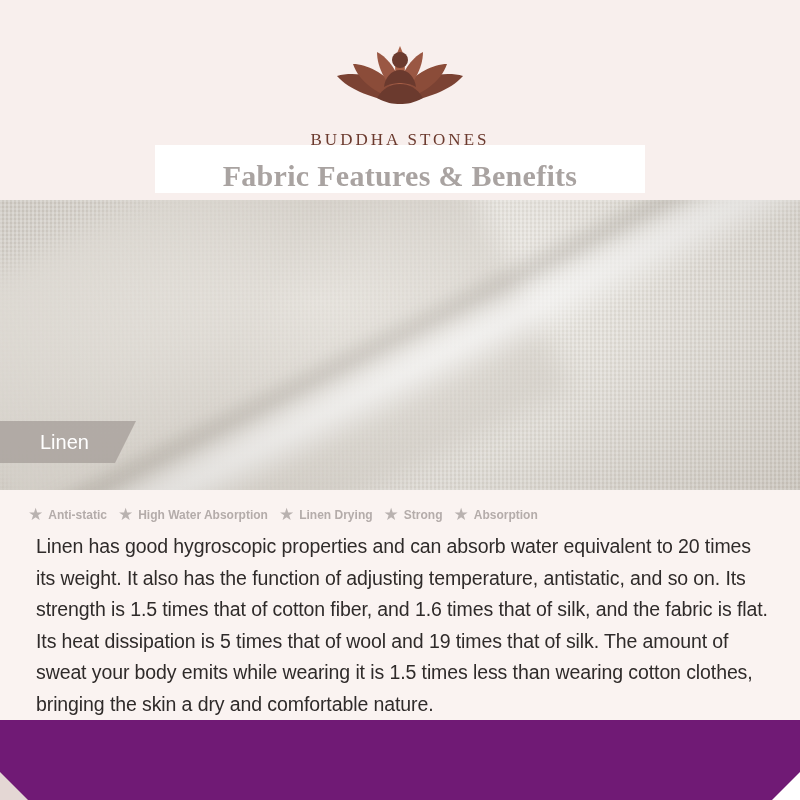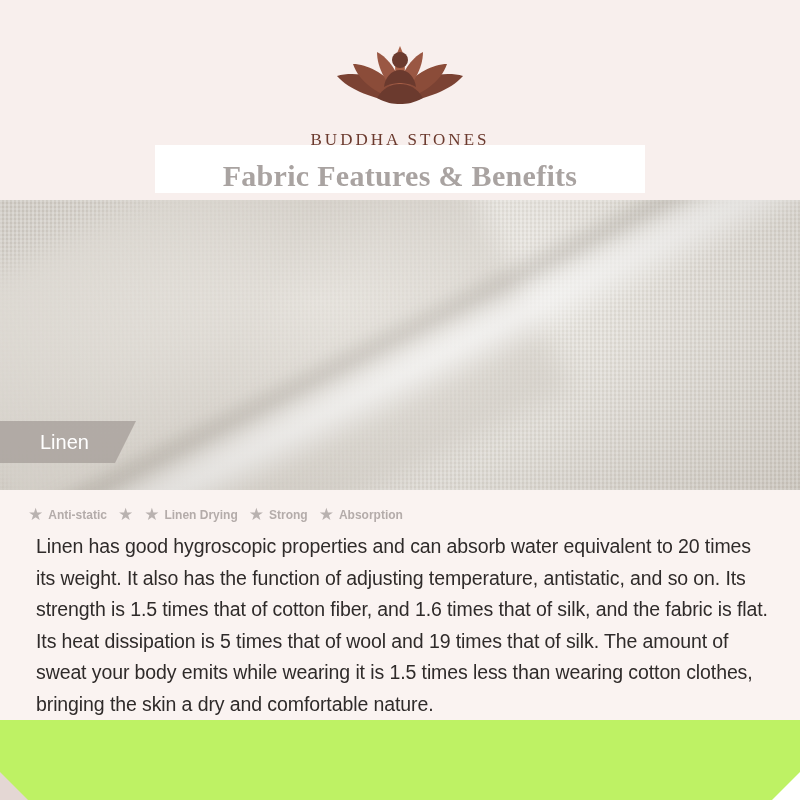--- a/index.html
+++ b/index.html
@@ -10,21 +10,21 @@
     width: 800px;
     height: 800px;
     font-family: "Liberation Sans", sans-serif;
     background: #f7eeec;
     overflow: hidden;
   }
   .page {
     position: relative;
     width: 800px;
     height: 800px;
-    background: #bef264;
+    background: #701a75;
     overflow: hidden;
   }
   
   .corner {
     position: absolute;
     width: 0;
     height: 0;
     border-style: solid;
   }
   .corner-tl {
@@ -269,20 +269,21 @@
     </div>
   </div>
 
   <div class="features">
     <div class="feature">
       <span class="star">★</span>
       <span class="feature-label">Anti-static</span>
     </div>
     <div class="feature">
       <span class="star">★</span>
+      <span class="feature-label">High Water Absorption</span>
     </div>
     <div class="feature">
       <span class="star">★</span>
       <span class="feature-label">Linen Drying</span>
     </div>
     <div class="feature">
       <span class="star">★</span>
       <span class="feature-label">Strong</span>
     </div>
     <div class="feature">

